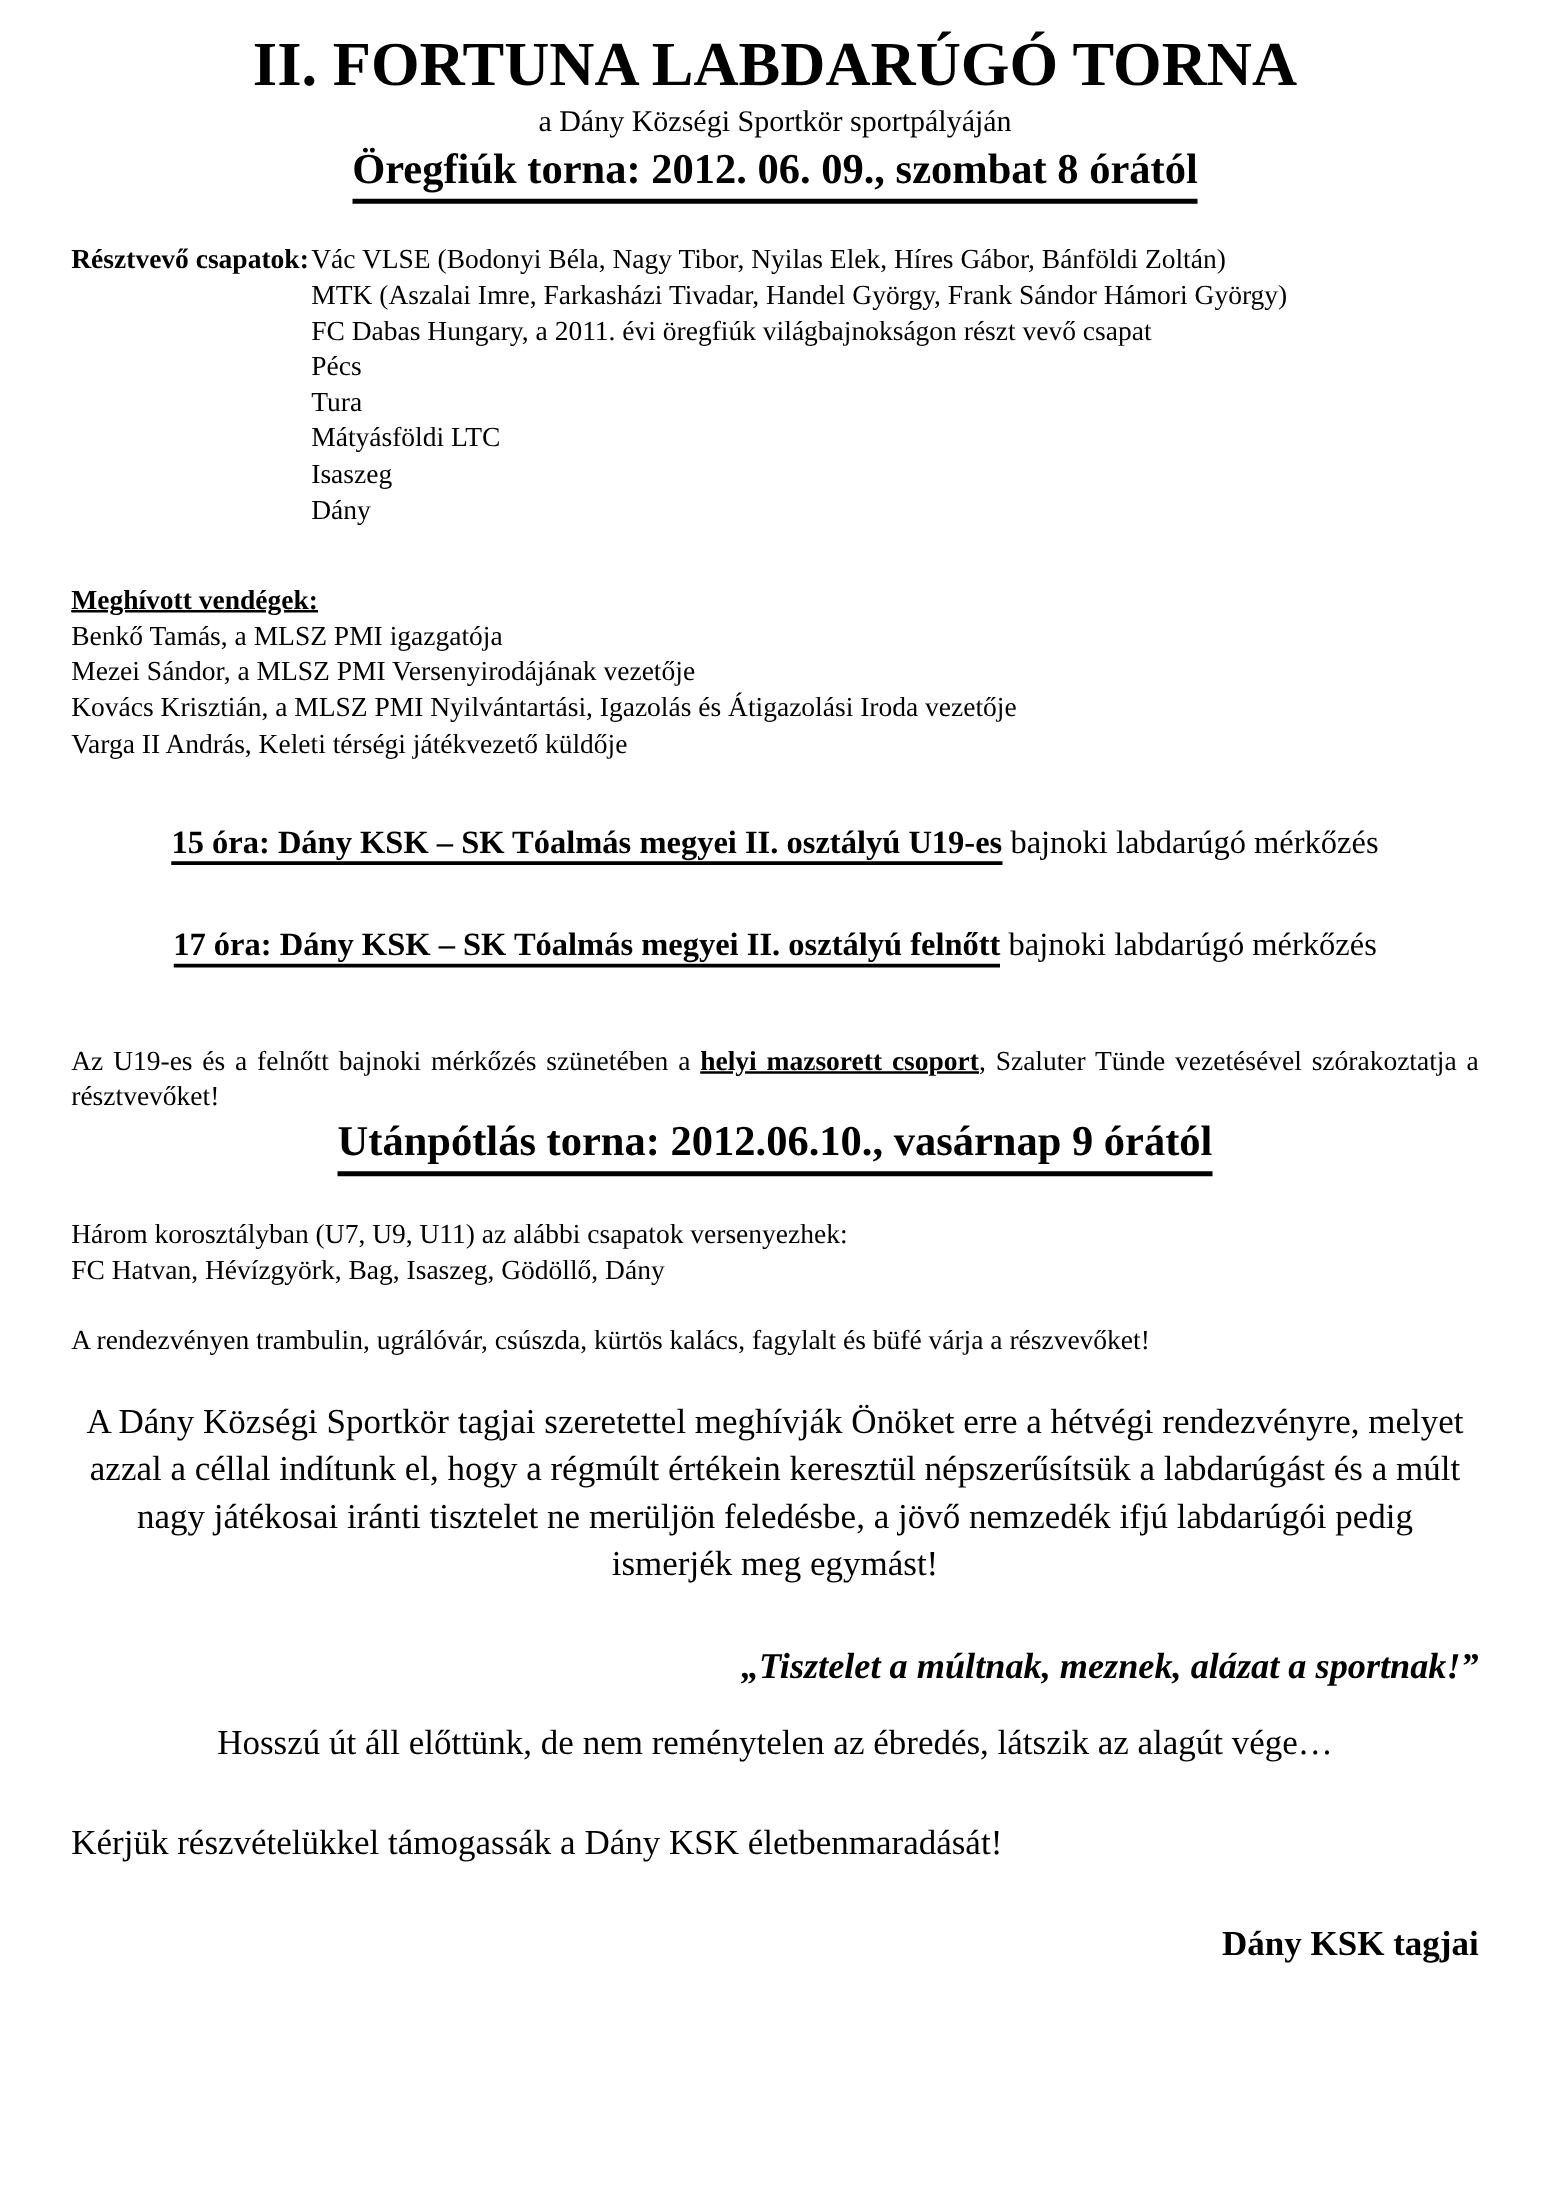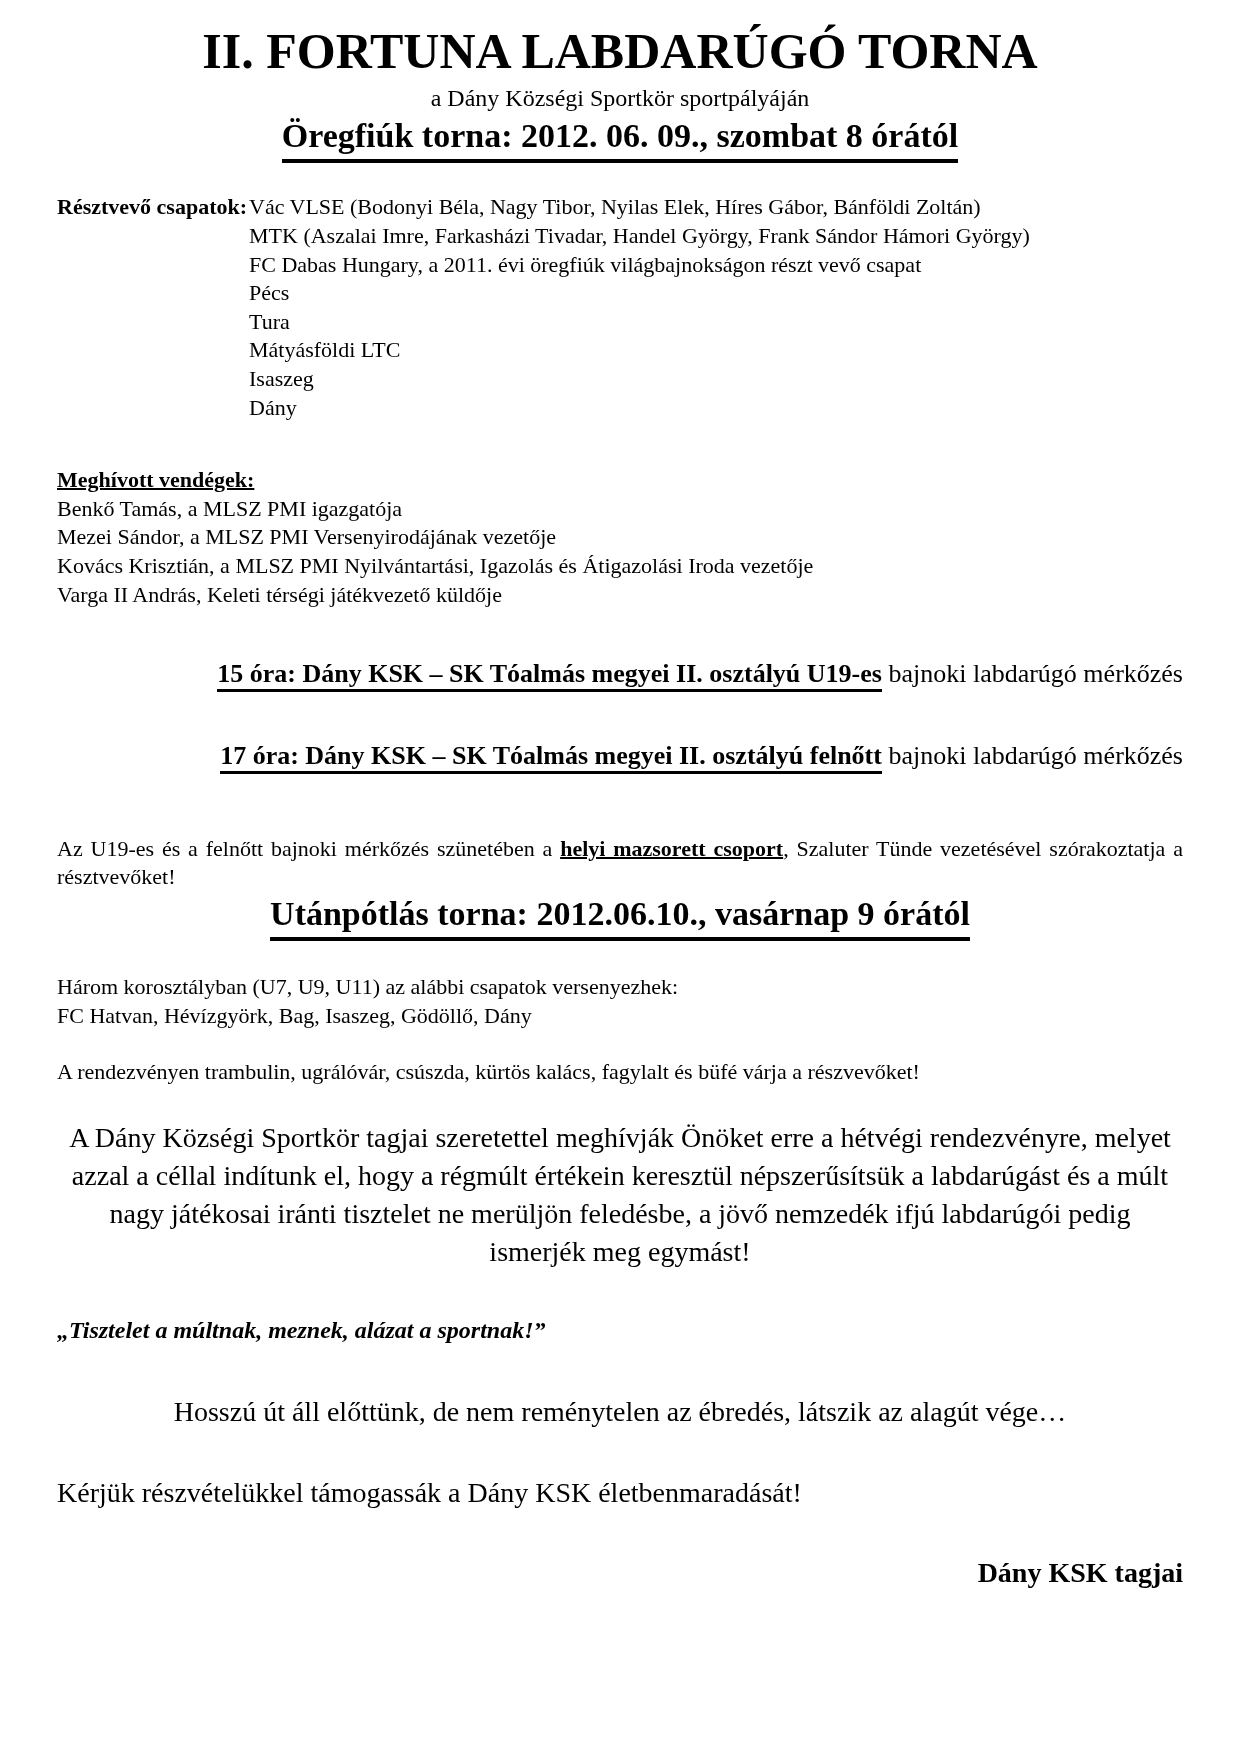--- a/index.html
+++ b/index.html
@@ -57,21 +57,21 @@
   .label-colon { font-weight: bold; }
   .team-list { flex: 1; }
   .guests-block { margin-top: 44px; }
   .guests-heading {
     font-weight: bold;
     text-decoration: underline;
     text-decoration-thickness: 2px;
     display: inline-block;
   }
   .match-line {
-    text-align: right;
+    text-align: center;
     font-size: 26px;
     margin-top: 48px;
   }
   .match-line .bold-u {
     font-weight: bold;
     border-bottom: 3px solid #000;
     padding-bottom: 1px;
   }
   .break-note {
     margin-top: 62px;
@@ -85,30 +85,30 @@
   .youth-lines { margin-top: 32px; }
   .attractions { margin-top: 28px; }
   .invitation {
     font-size: 28px;
     line-height: 1.36;
     text-align: center;
     margin-top: 32px;
     padding: 0 10px;
   }
   .quote {
-    font-size: 24px;
+    font-size: 29px;
     font-weight: bold;
     font-style: italic;
-    text-align: left;
+    text-align: right;
     margin-top: 44px;
   }
   .hope-line {
     font-size: 28px;
     text-align: center;
-    margin-top: 48px;
+    margin-top: 24px;
   }
   .support-line {
     font-size: 28px;
     margin-top: 44px;
   }
   .signature {
     font-size: 28px;
     font-weight: bold;
     text-align: right;
     margin-top: 44px;

